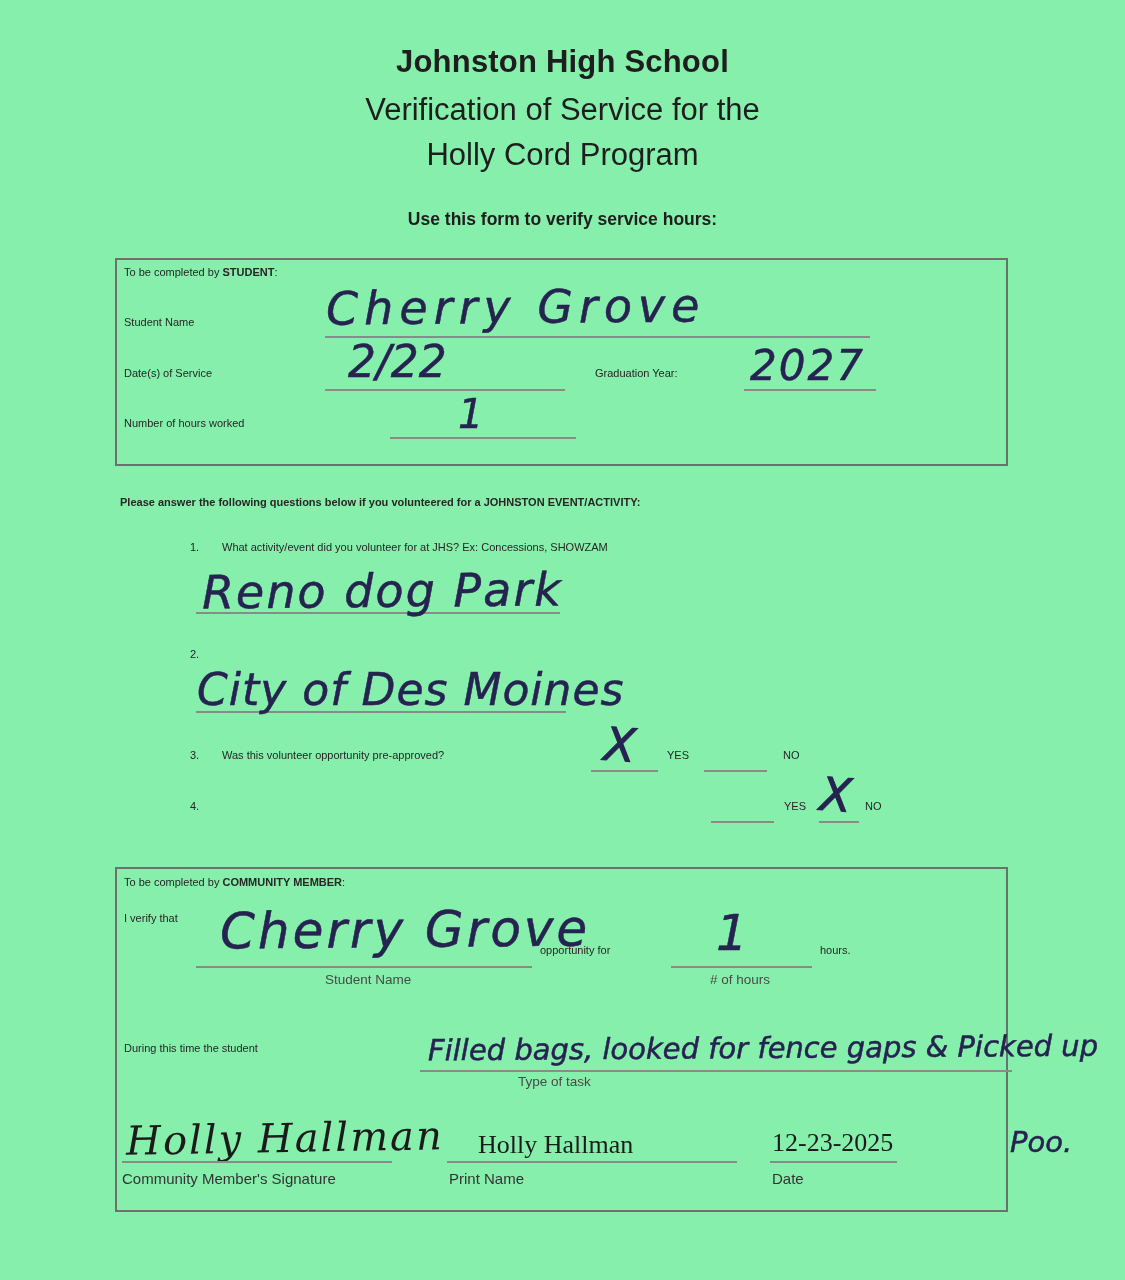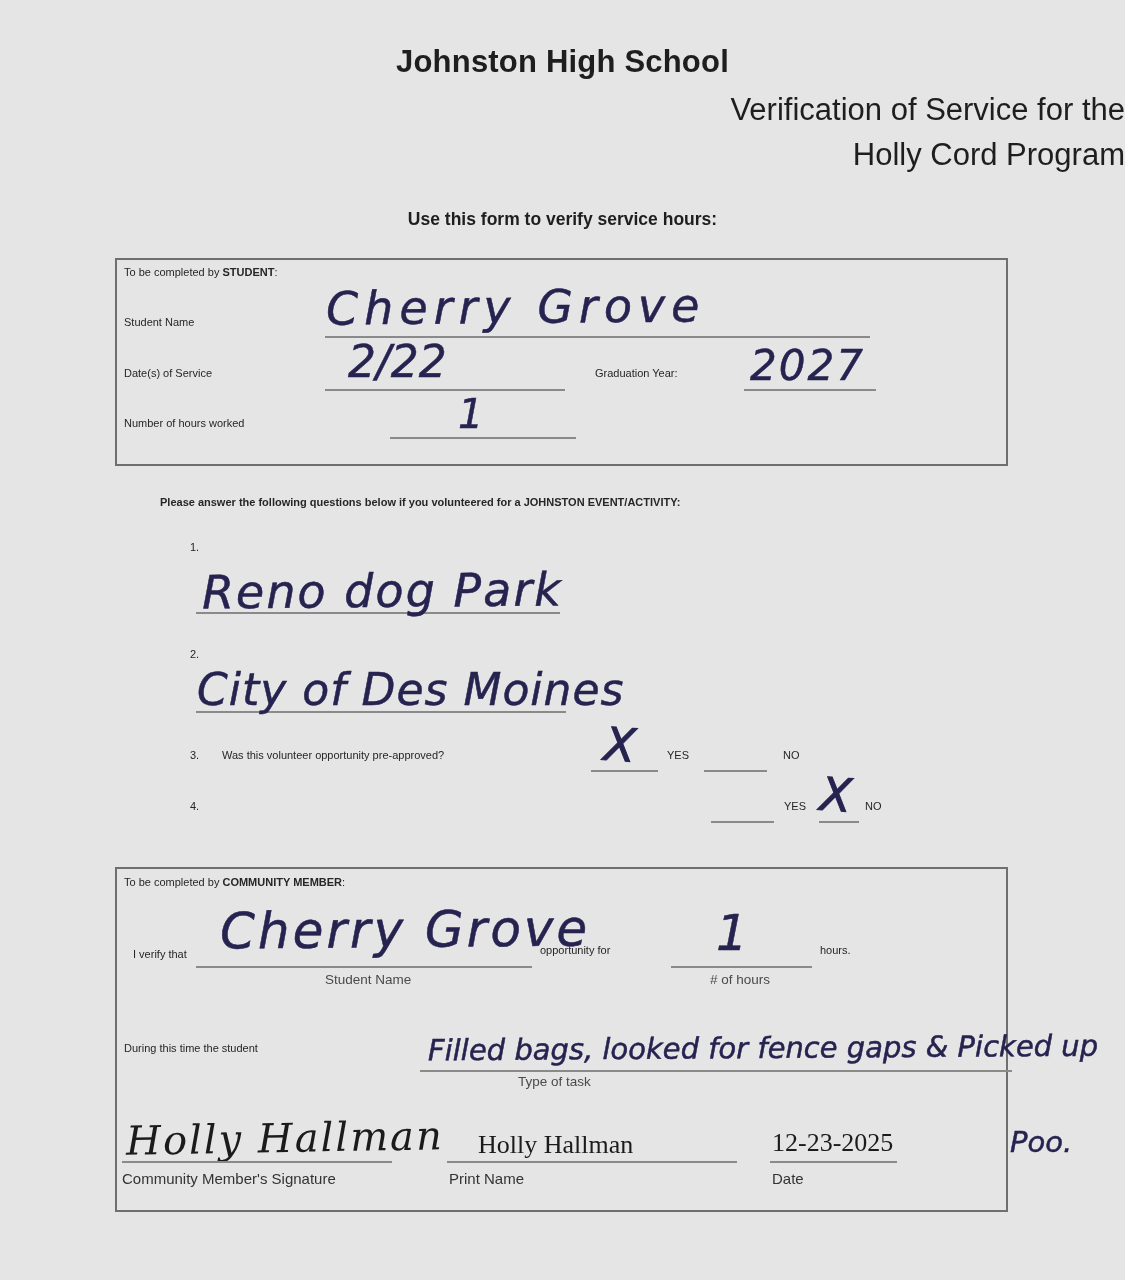--- a/index.html
+++ b/index.html
@@ -1,29 +1,29 @@
 <!DOCTYPE html>
 <html><head>
 <meta charset="utf-8">
 <style>
   * { margin: 0; padding: 0; box-sizing: border-box; }
   html, body { background: #ffffff; }
   #page {
     position: relative;
     width: 1125px;
     height: 1280px;
-    background: #e5e5e5;
+    background: #86efac;
     font-family: "Liberation Sans", sans-serif;
     color: #1e1e1e;
     overflow: hidden;
   }
   .abs { position: absolute; white-space: nowrap; }
   .ctr { left: 0; right: 0; text-align: center; }
   .t1 { font-size: 31px; font-weight: bold; letter-spacing: 0.2px; }
-  .t2 { font-size: 31px; font-weight: normal; text-align: right; }
+  .t2 { font-size: 31px; font-weight: normal; }
   .sub-title { font-size: 17.5px; font-weight: bold; }
   .lbl { font-size: 11px; color: #262626; }
   .b { font-weight: bold; }
   .box {
     position: absolute;
     border: 2px solid #6f6f6f;
     background: transparent;
   }
   .line {
     position: absolute;
@@ -87,23 +87,24 @@
   <div class="hand" style="left:348px; top:340px; font-size:44px;">2/22</div>
 
   <div class="abs lbl" style="left:595px; top:367px;">Graduation Year:</div>
   <div class="line" style="left:744px; top:389px; width:132px;"></div>
   <div class="hand" style="left:750px; top:345px; font-size:42px; letter-spacing:2px;">2027</div>
 
   <div class="abs lbl" style="left:124px; top:417px;">Number of hours worked</div>
   <div class="line" style="left:390px; top:437px; width:186px;"></div>
   <div class="hand" style="left:458px; top:394px; font-size:40px;">1</div>
 
-  <div class="abs lbl b" style="left:120px; top:496px;margin-left:40px;">Please answer the following questions below if you volunteered for a JOHNSTON EVENT/ACTIVITY:</div>
+  <div class="abs lbl b" style="left:120px; top:496px;">Please answer the following questions below if you volunteered for a JOHNSTON EVENT/ACTIVITY:</div>
 
   <div class="abs lbl" style="left:190px; top:541px;">1.</div>
+  <div class="abs lbl" style="left:222px; top:541px;">What activity/event did you volunteer for at JHS? Ex: Concessions, SHOWZAM</div>
   <div class="line" style="left:196px; top:612px; width:364px;"></div>
   <div class="hand" style="left:202px; top:568px; font-size:46px; letter-spacing:2px; transform:rotate(-0.5deg);">Reno dog Park</div>
 
   <div class="abs lbl" style="left:190px; top:648px;">2.</div>
   <div class="line" style="left:196px; top:711px; width:370px;"></div>
   <div class="hand" style="left:197px; top:668px; font-size:44px; letter-spacing:1px;">City of Des Moines</div>
 
   <div class="abs lbl" style="left:190px; top:749px;">3.</div>
   <div class="abs lbl" style="left:222px; top:749px;">Was this volunteer opportunity pre-approved?</div>
   <div class="line" style="left:591px; top:770px; width:67px;"></div>
@@ -116,21 +117,21 @@
   <div class="line" style="left:711px; top:821px; width:63px;"></div>
   <div class="abs lbl" style="left:784px; top:800px;">YES</div>
   <div class="line" style="left:819px; top:821px; width:40px;"></div>
   <div class="xmark" style="left:820px; top:772px;">X</div>
   <div class="abs lbl" style="left:865px; top:800px;">NO</div>
 
   <div class="box" style="left:115px; top:867px; width:893px; height:345px;"></div>
 
   <div class="abs lbl" style="left:124px; top:876px;"><span>To be completed by </span><span class="b">COMMUNITY MEMBER</span><span>:</span></div>
 
-  <div class="abs lbl" style="left:124px; top:948px;margin-left:9px;">I verify that</div>
+  <div class="abs lbl" style="left:124px; top:912px;">I verify that</div>
   <div class="line" style="left:196px; top:966px; width:336px;"></div>
   <div class="hand" style="left:220px; top:905px; font-size:50px; letter-spacing:3px; transform:rotate(-0.5deg);">Cherry Grove</div>
   <div class="abs sublbl" style="left:325px; top:972px;">Student Name</div>
   <div class="abs lbl" style="left:540px; top:944px;">opportunity for</div>
   <div class="line" style="left:671px; top:966px; width:141px;"></div>
   <div class="hand" style="left:716px; top:908px; font-size:50px;">1</div>
   <div class="abs sublbl" style="left:710px; top:972px;"># of hours</div>
   <div class="abs lbl" style="left:820px; top:944px;">hours.</div>
 
   <div class="abs lbl" style="left:124px; top:1042px;">During this time the student</div>

